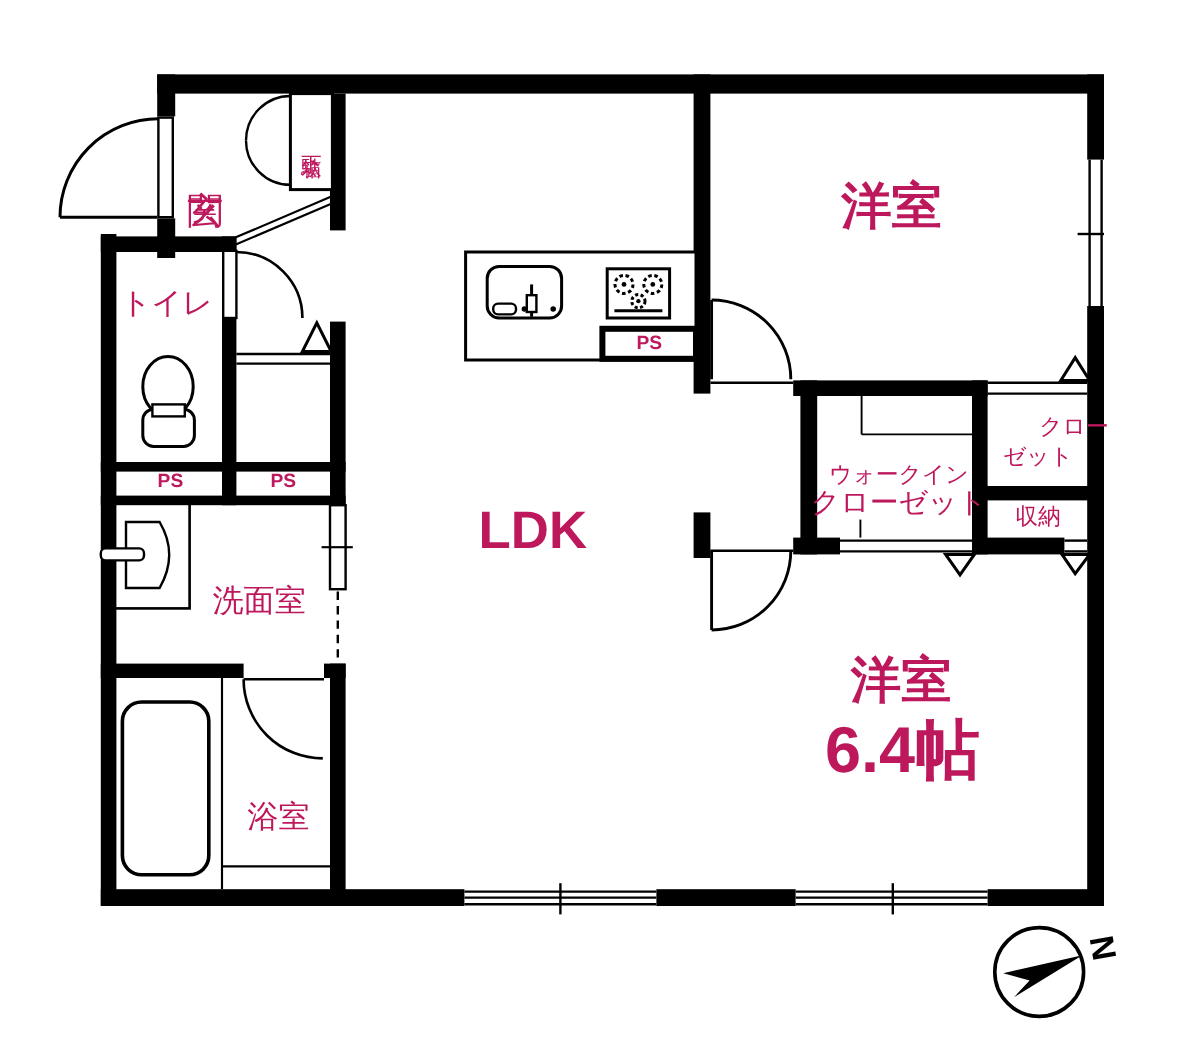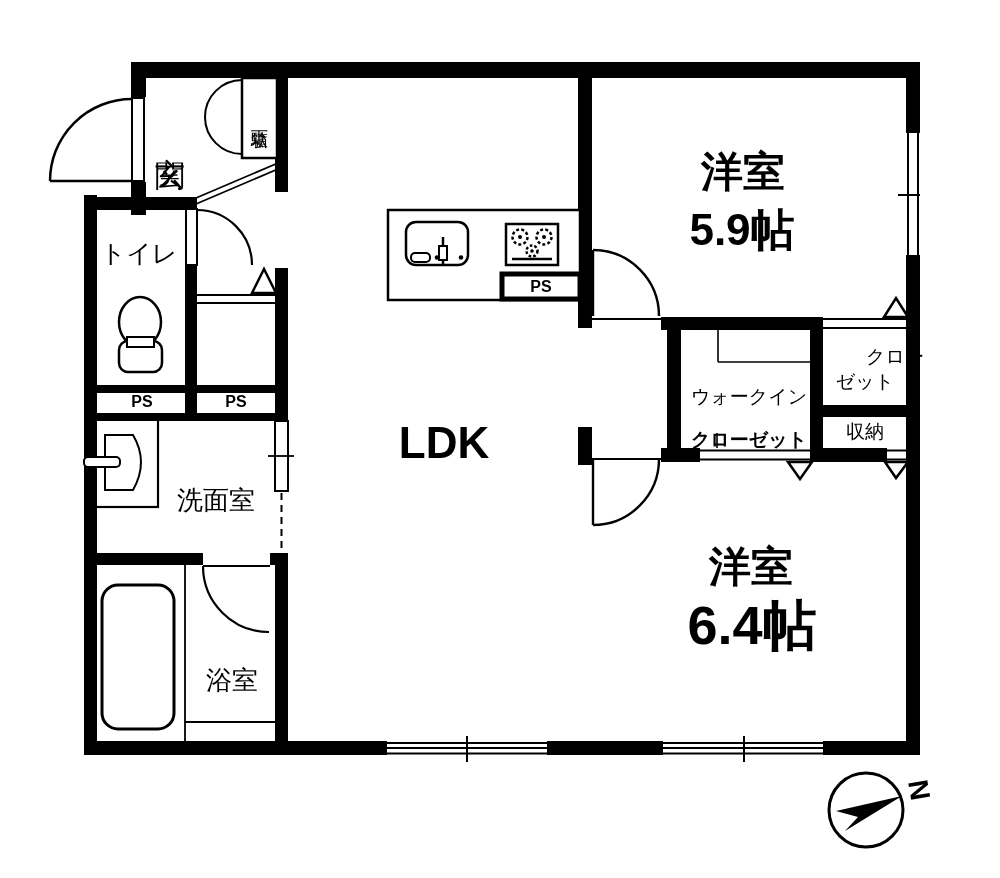--- a/index.html
+++ b/index.html
@@ -1,20 +1,20 @@
 <!DOCTYPE html>
 <html><head>
 <meta charset="utf-8">
 <style>
   html,body{margin:0;padding:0;background:#ffffff;}
   .plan{position:relative;width:1000px;height:878px;background:#ffffff;overflow:hidden;
         font-family:"Liberation Sans","DejaVu Sans",sans-serif;}
   .gfx{position:absolute;left:0;top:0;}
   .lbl{position:absolute;display:flex;align-items:center;justify-content:center;
-       color:#000000;white-space:nowrap;line-height:1;}
+       color:#be185d;white-space:nowrap;line-height:1;}
   .v{writing-mode:vertical-rl;text-orientation:upright;}
   .w500{font-weight:500;}
   .w600{font-weight:600;}
 </style>
 </head>
 <body>
 
 <div class="plan">
 
   <svg class="gfx" width="1000" height="878" viewBox="0 0 1000 878">
@@ -202,27 +202,26 @@
 
   <div class="lbl w500" style="left:96px;top:237px;width:86px;height:32px;font-size:25px;">トイレ</div>
 
   <div class="lbl w500" style="left:136px;top:484px;width:160px;height:32px;font-size:26px;">洗面室</div>
 
   <div class="lbl w600" style="left:324px;top:419px;width:240px;height:48px;font-size:44px;">LDK</div>
 
   <div class="lbl w500" style="left:152px;top:664px;width:160px;height:32px;font-size:26px;">浴室</div>
 
   <div class="lbl w600" style="left:623px;top:148px;width:240px;height:48px;font-size:42px;">洋室</div>
-  <div class="lbl w600" style="left:622px;top:204px;width:240px;height:52px;font-size:44px;">5.9帖</div>
 
   <div class="lbl w600" style="left:631px;top:543px;width:240px;height:48px;font-size:42px;">洋室</div>
   <div class="lbl w600" style="left:632px;top:599px;width:240px;height:52px;font-size:54px;">6.4帖</div>
 
   <div class="lbl w500" style="left:679px;top:385px;width:140px;height:22px;font-size:19px;">ウォークイン</div>
-  <div class="lbl w500" style="left:679px;top:428px;width:140px;height:22px;font-size:19px;font-weight:bold;">クローゼット</div>
+  <div class="lbl w500" style="left:679px;top:409px;width:140px;height:22px;font-size:24px;">クローゼット</div>
 
   <div class="lbl w500" style="left:845px;top:344px;width:100px;height:24px;font-size:19px;">クロー</div>
   <div class="lbl w500" style="left:815px;top:369px;width:100px;height:24px;font-size:19px;">ゼット</div>
 
   <div class="lbl w500" style="left:815px;top:419px;width:100px;height:24px;font-size:19px;">収納</div>
 
   <div class="lbl w600" style="left:99px;top:391px;width:86px;height:21px;font-size:16px;">PS</div>
   <div class="lbl w600" style="left:197px;top:391px;width:78px;height:21px;font-size:16px;">PS</div>
   <div class="lbl w600" style="left:502px;top:276px;width:78px;height:21px;font-size:16px;">PS</div>
 

